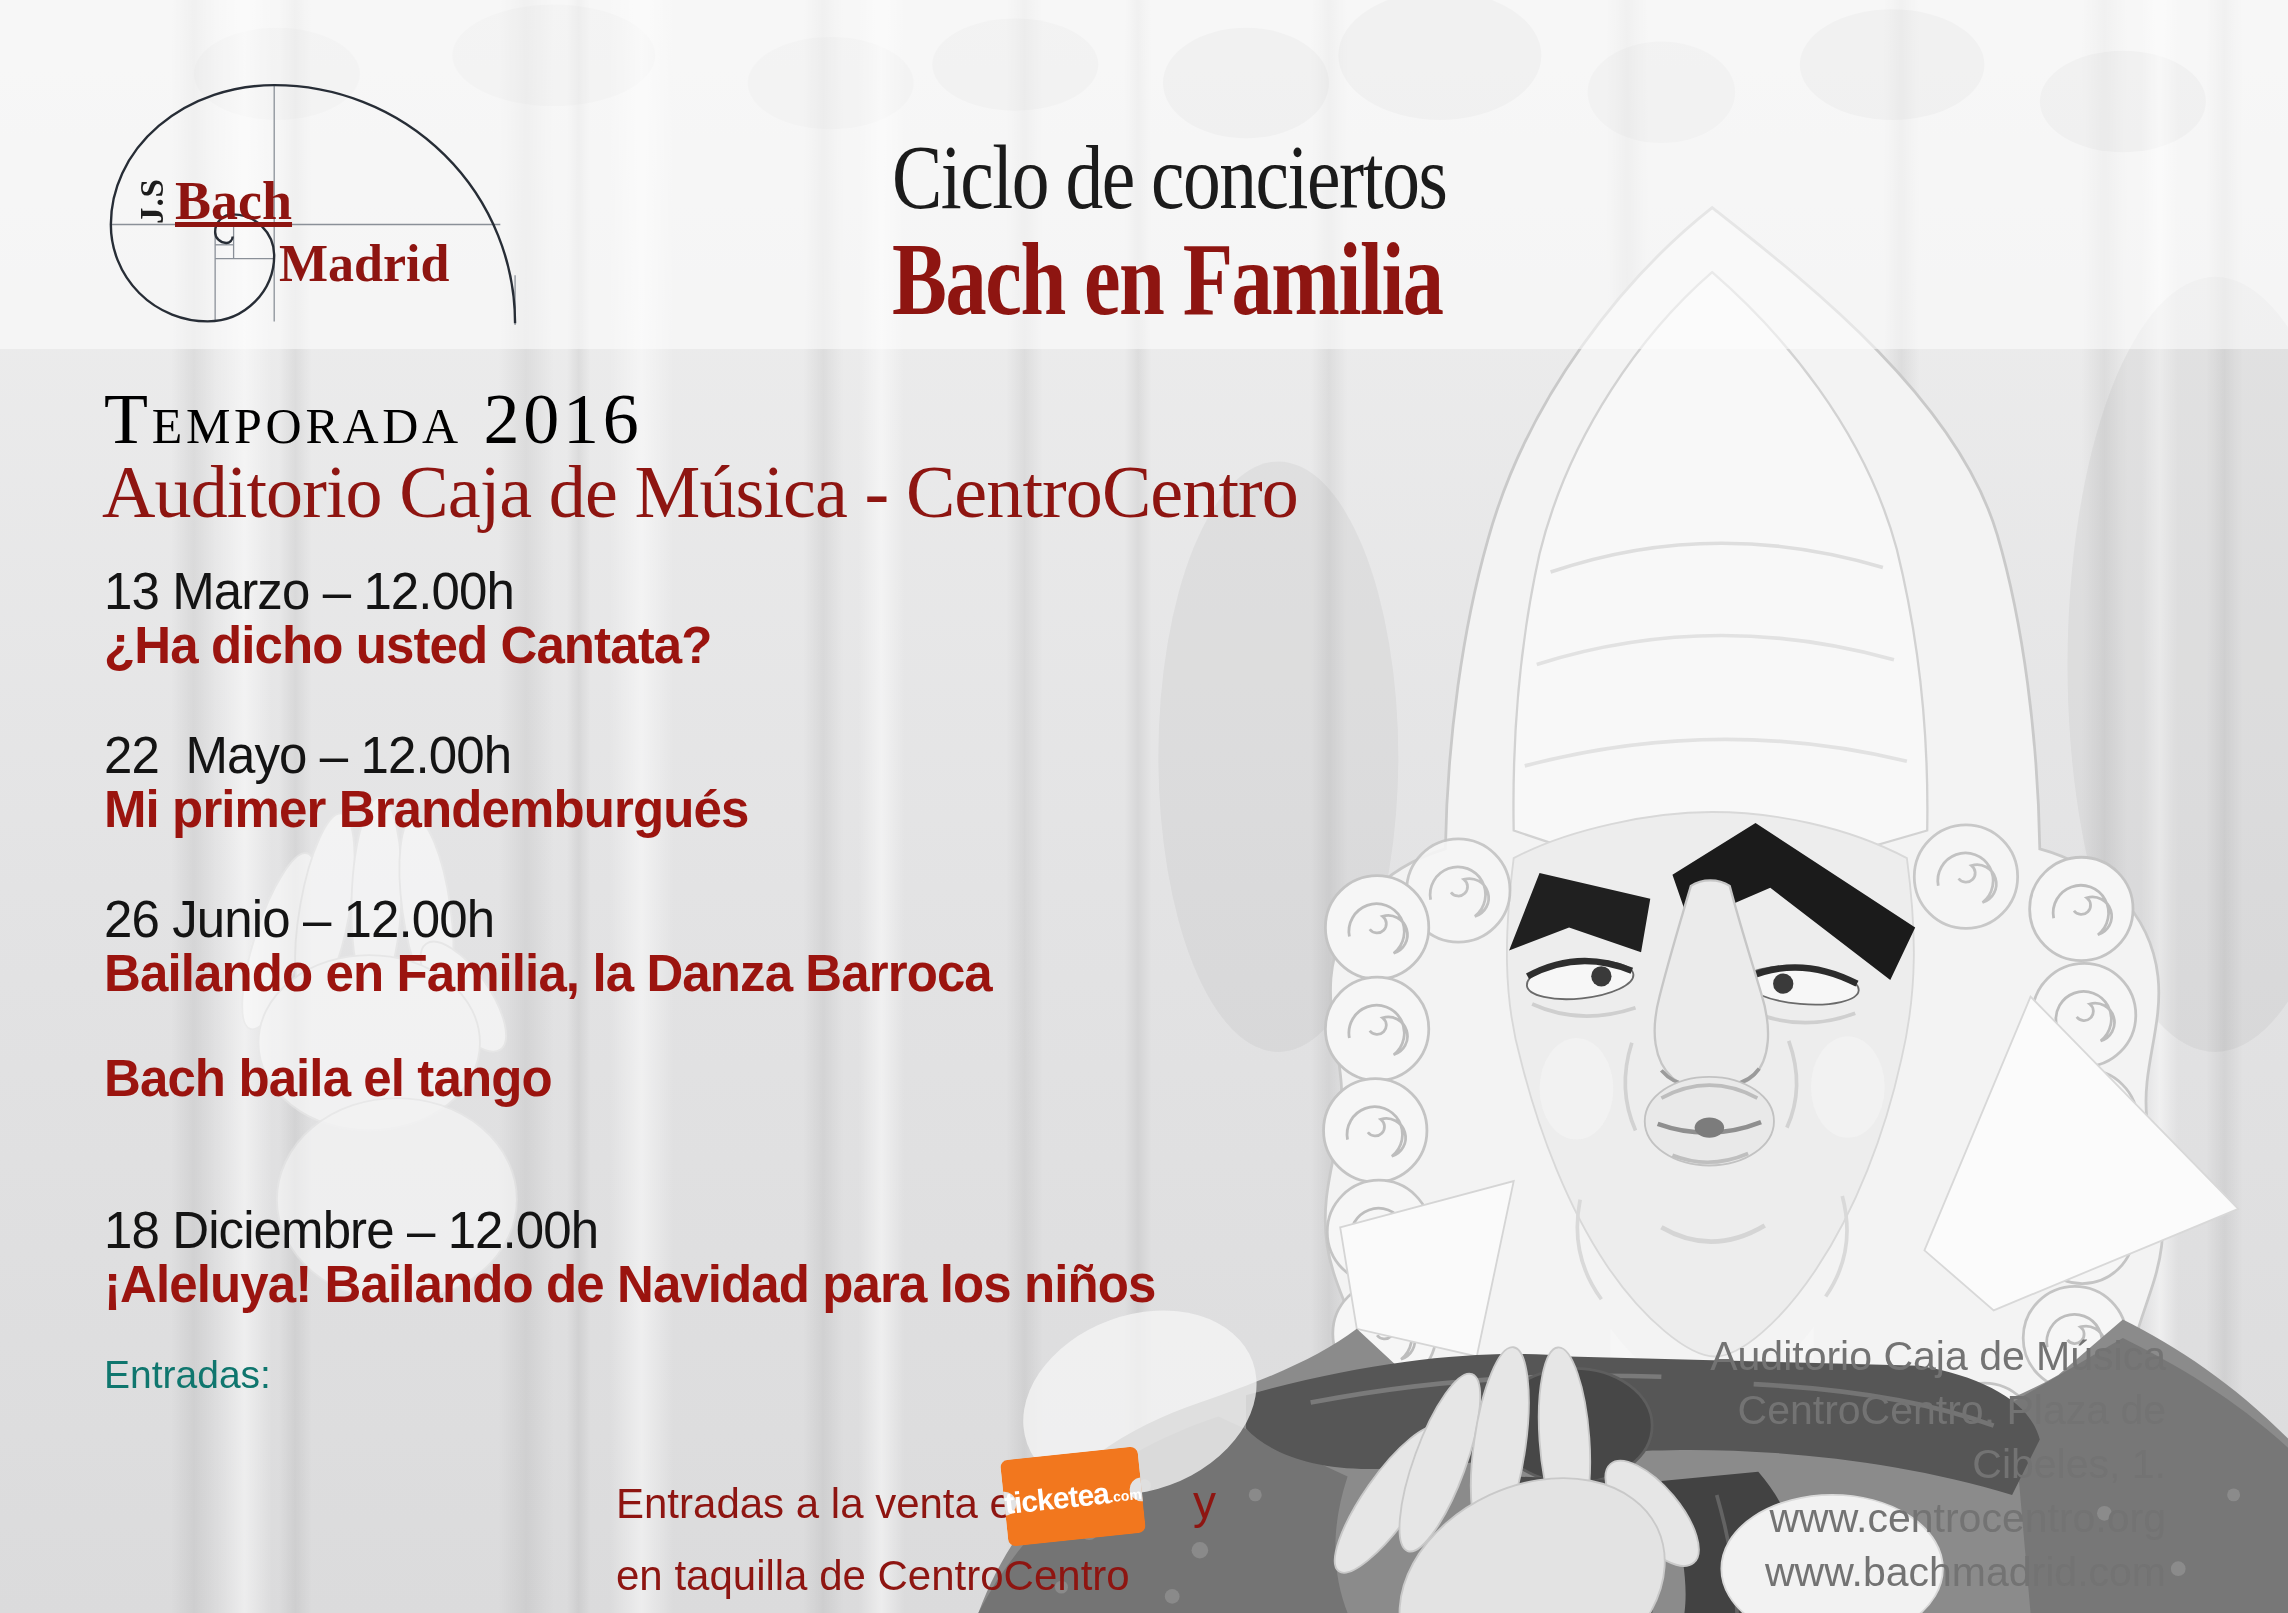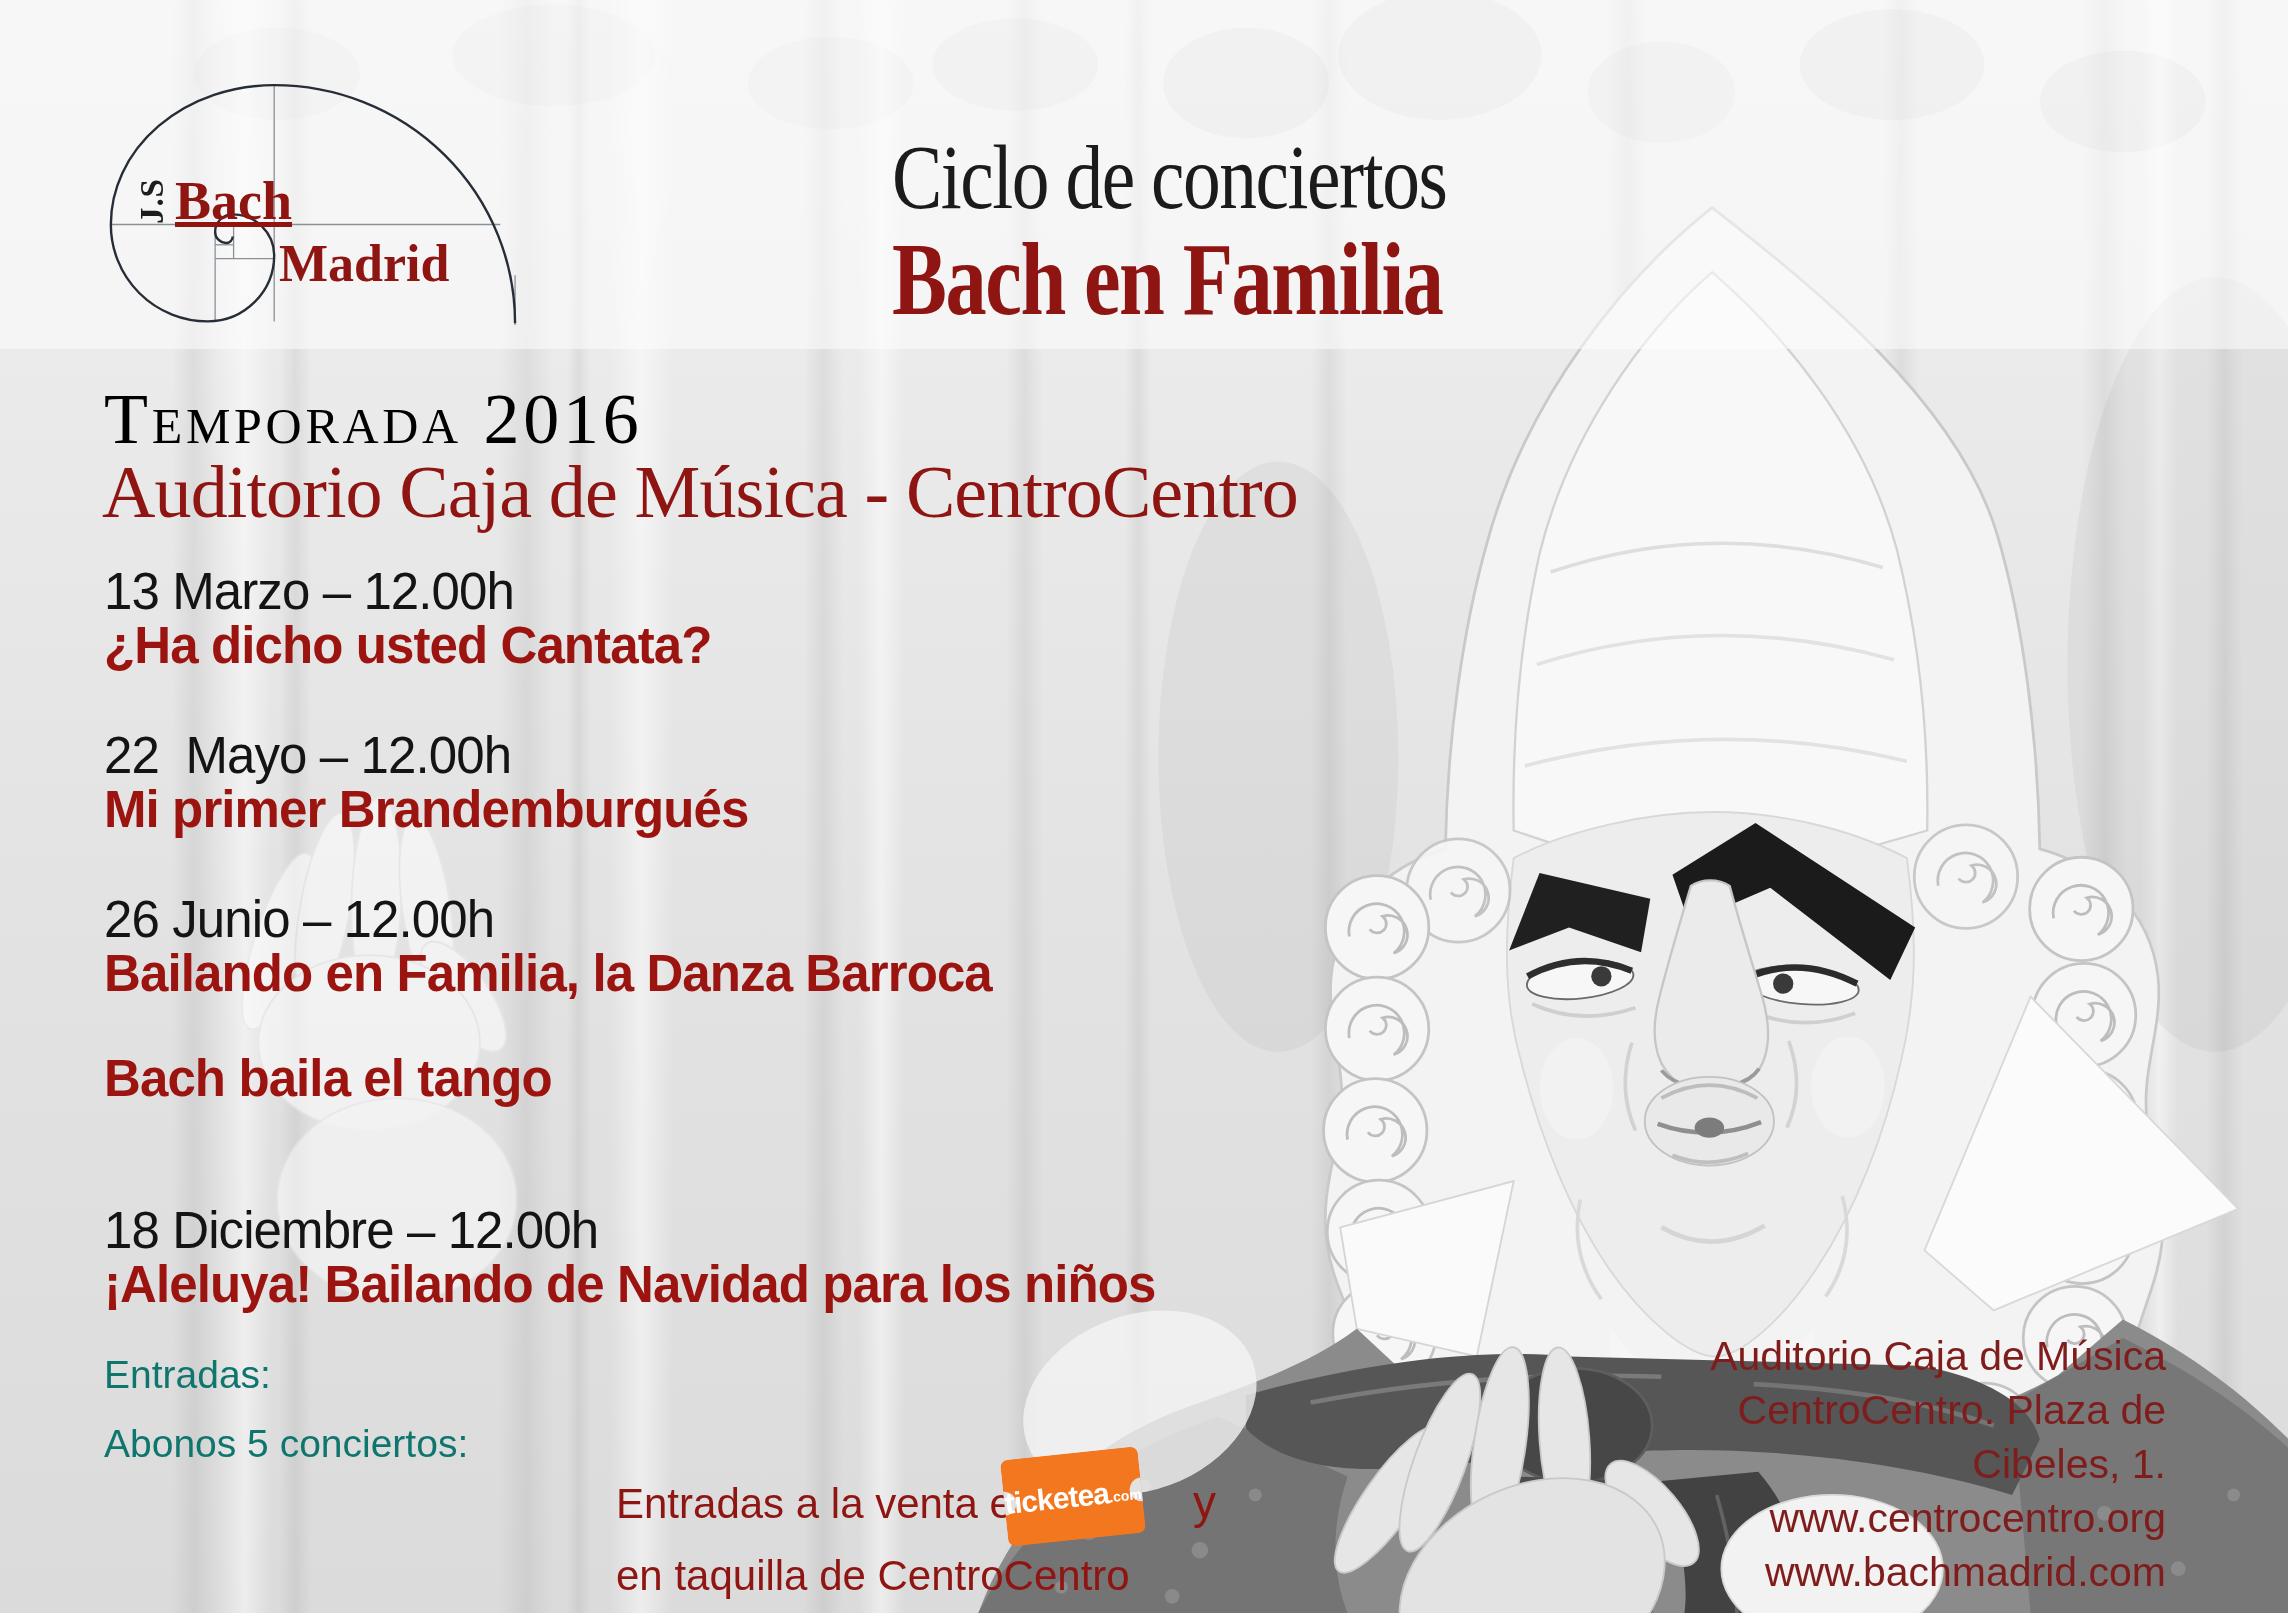--- a/index.html
+++ b/index.html
@@ -58,21 +58,21 @@
   .ticket{position:absolute;left:413px;top:16.6px;width:138px;height:87px;
     transform:rotate(-6deg);transform-origin:50% 50%;}
   .ticket svg{position:absolute;left:0;top:0;}
   .ticket-text{position:absolute;left:0;top:0;width:138px;height:87px;display:flex;
     align-items:center;justify-content:center;color:#fff;}
   .ticket-text .brand{font:700 30px "Liberation Sans",sans-serif;letter-spacing:-0.9px;}
   .ticket-text .tld{font:700 14px "Liberation Sans",sans-serif;margin-top:9.2px;}
 
   
   .venue-info{right:123px;top:1329px;text-align:right;
-    font:400 41px "Liberation Sans",sans-serif;color:#7f1d1d;line-height:54px;}
+    font:400 41px "Liberation Sans",sans-serif;color:#737373;line-height:54px;}
 </style>
 </head>
 <body>
 
 <div class="poster">
 
   <svg class="bg-svg" viewBox="0 0 2480 1748" preserveAspectRatio="none" aria-hidden="true">
     <defs>
       <linearGradient id="bgBase" x1="0" y1="0" x2="0" y2="1">
         <stop offset="0" stop-color="#f0f0f0"></stop>
@@ -307,21 +307,20 @@
     <div class="event-title">Bach baila el tango</div>
   </div>
   <div class="event e5">
     <div class="event-date">18 Diciembre – 12.00h</div>
     <div class="event-title">¡Aleluya! Bailando de Navidad para los niños</div>
   </div>
 
   <div class="layer pricing">
     <div>Entradas:</div>
     <div class="gap"></div>
-    <div>Abonos 5 conciertos:</div>
   </div>
 
   <div class="layer sales">
     <div class="sales-line1">Entradas a la venta en</div>
     <div class="ticket">
       <svg width="138" height="87" viewBox="0 0 150 94" aria-hidden="true">
         <rect x="0" y="0" width="150" height="94" rx="8" fill="var(--ticket-orange,#f2771e)"></rect>
         <circle cx="0" cy="47" r="13" fill="#e2e2e3"></circle>
         <circle cx="150" cy="47" r="13" fill="#e2e2e3"></circle>
       </svg>

